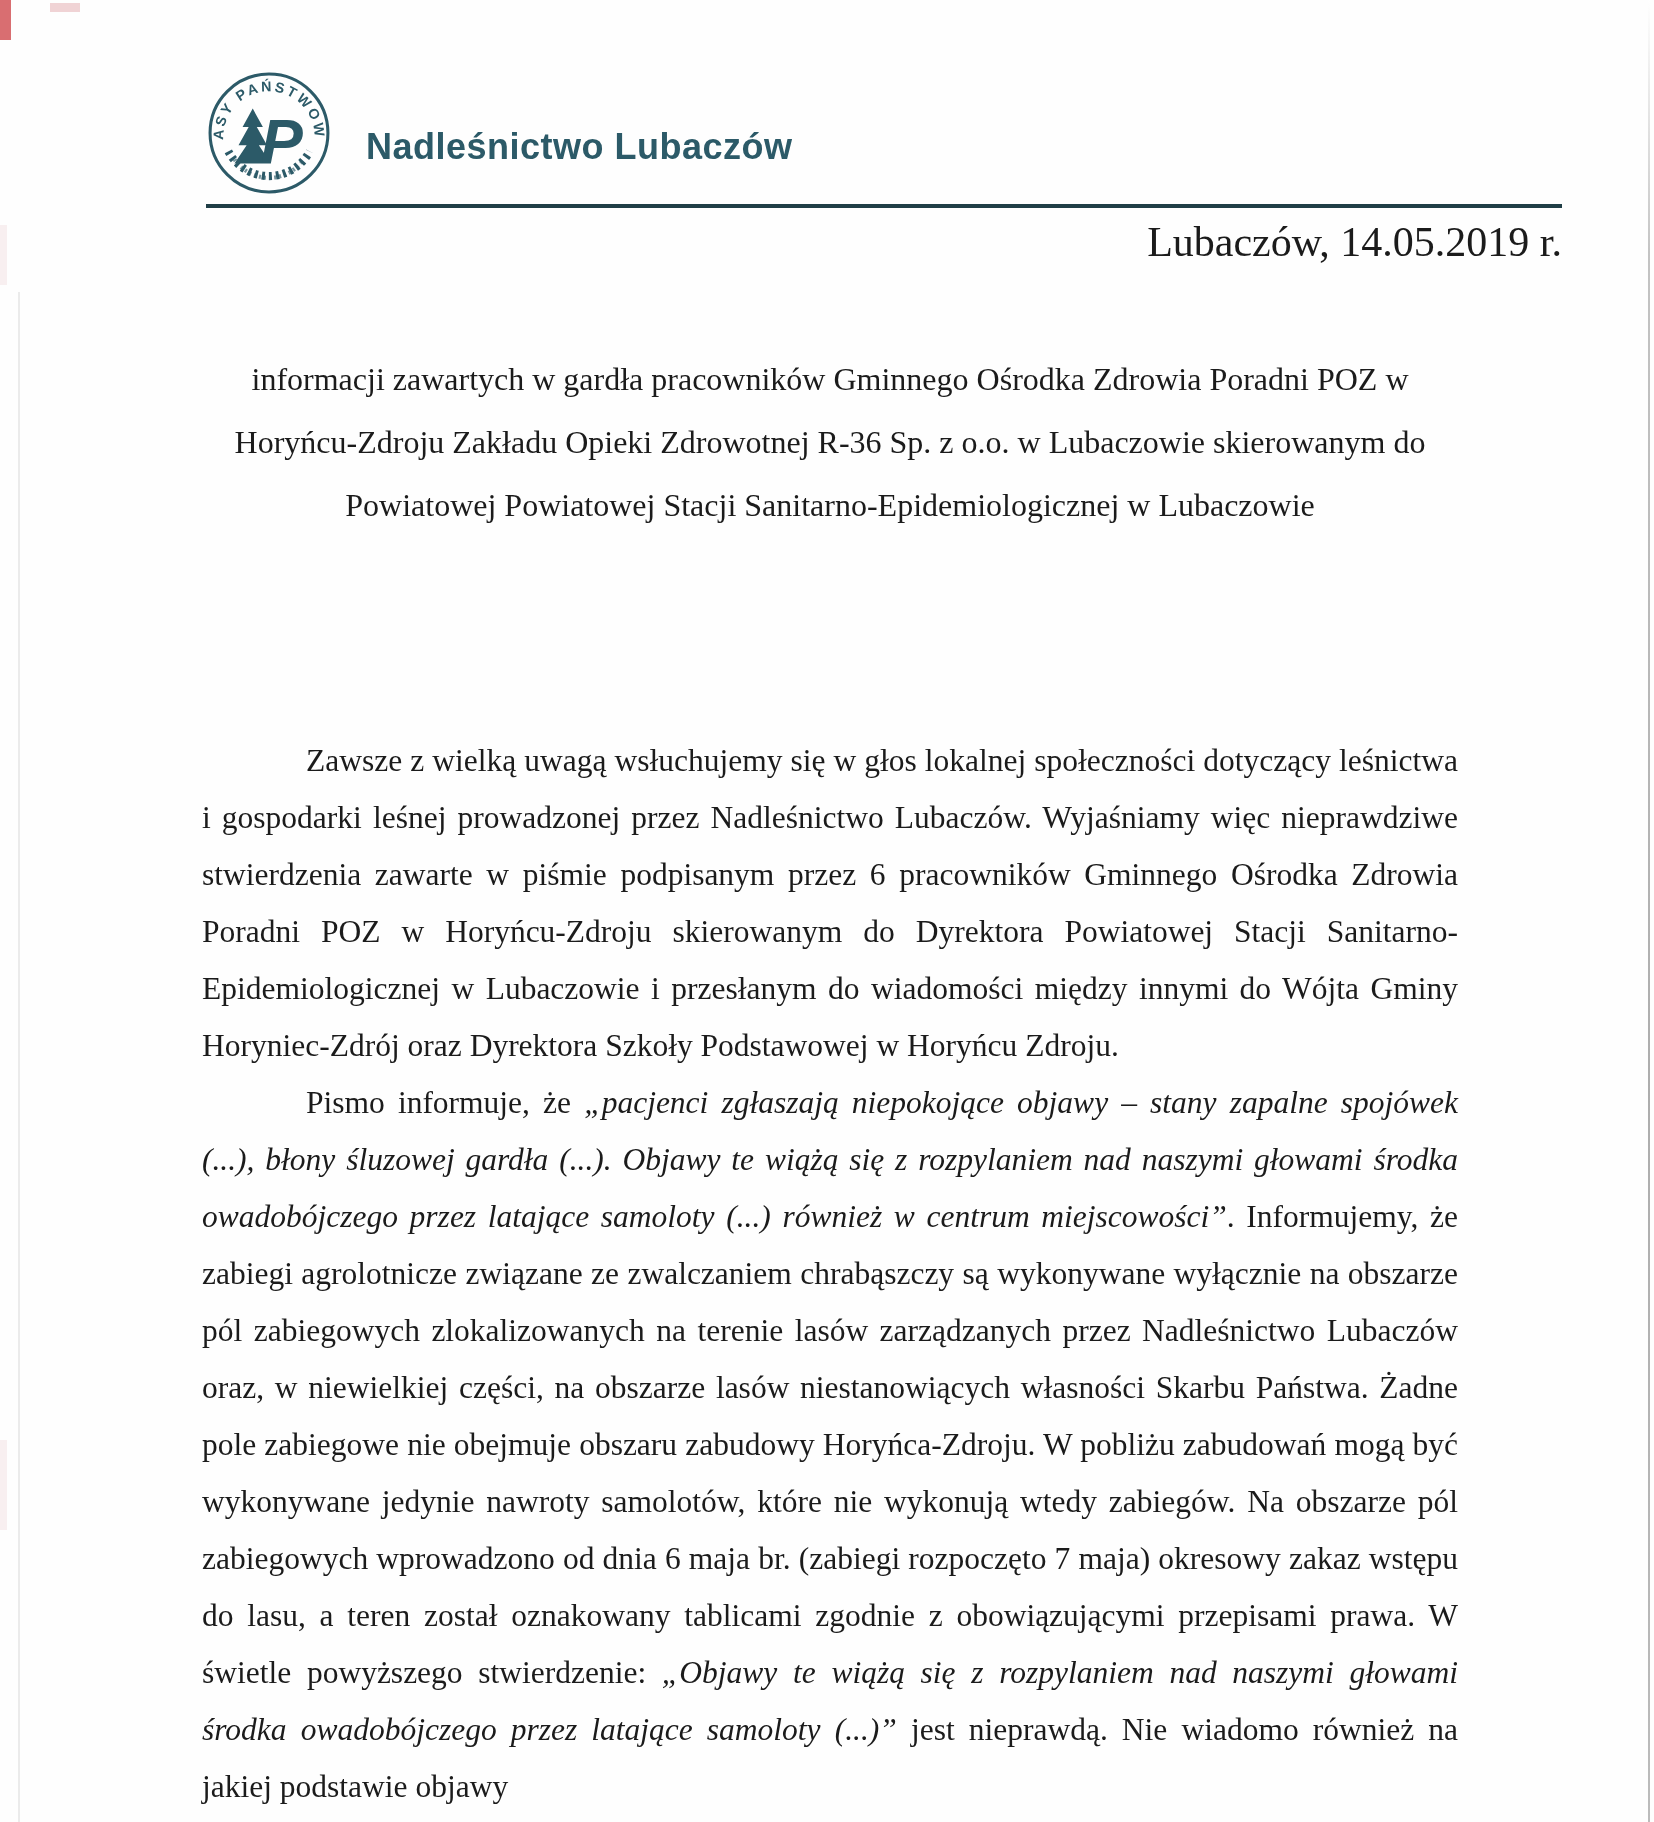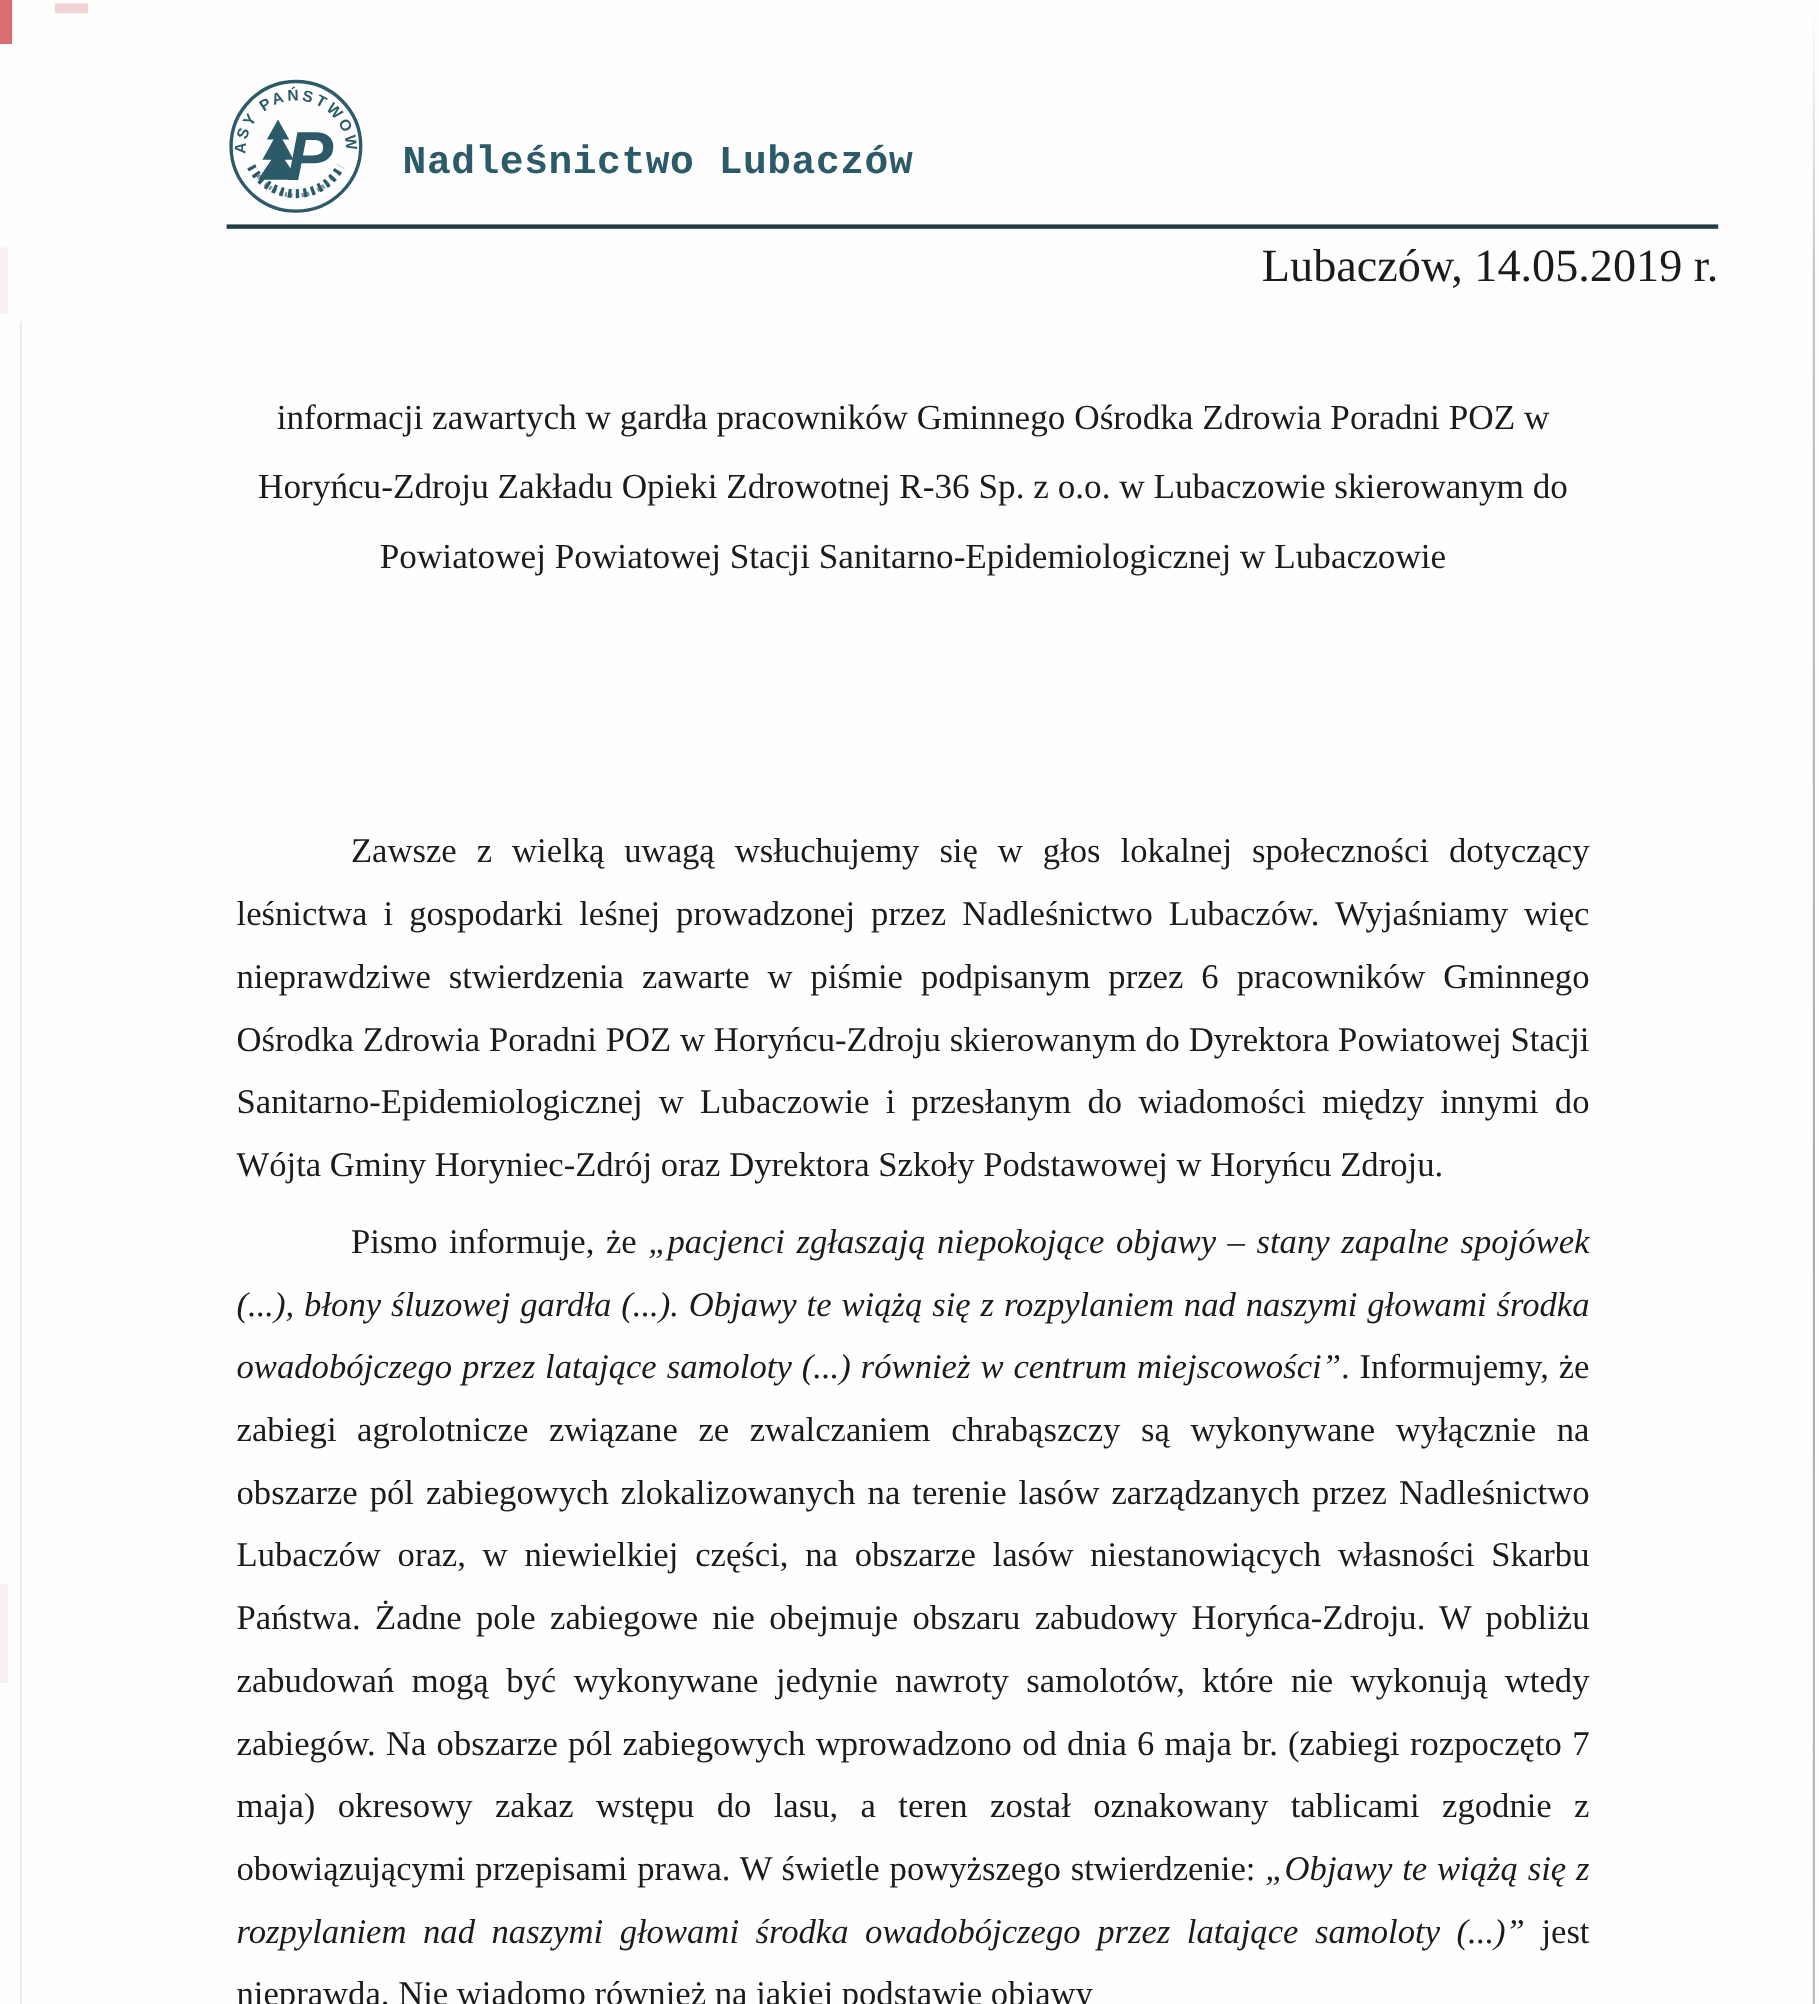--- a/index.html
+++ b/index.html
@@ -33,21 +33,21 @@
   }
   .smudge { position: absolute; background: #e8c3c7; opacity: .25; }
   .smudge.s1 { left: 0; top: 225px;  width: 7px; height: 60px; }
   .smudge.s2 { left: 0; top: 1440px; width: 7px; height: 90px; }
 
   
   .header { position: absolute; left: 206px; top: 70px; display: flex; align-items: center; }
   .logo { width: 126px; height: 126px; flex: 0 0 auto; }
   .org-name {
     margin-left: 34px;
-    font-family: Liberation Mono, monospace;
+    font-family: Liberation Sans, sans-serif;
     font-weight: 700;
     font-size: 36px;
     letter-spacing: .5px;
     color: #2c5a68;
     padding-top: 28px;
   }
   .rule {
     position: absolute; left: 206px; top: 204px; width: 1356px; height: 4px;
     background: #203e46;
   }
@@ -67,21 +67,21 @@
     line-height: 63px;
   }
 
   
   .body-block {
     position: absolute; left: 202px; top: 732px; width: 1256px;
     font-size: 31.5px;
     line-height: 57px;
     text-align: justify;
   }
-  .para { margin: 13px; text-indent: 104px; }
+  .para { margin: 0; text-indent: 104px; }
   .it { font-style: italic; }
 </style>
 </head>
 <body>
 
 <div class="page">
 
   <div class="corner-mark"></div>
   <div class="corner-dash"></div>
   <div class="smudge s1"></div>

